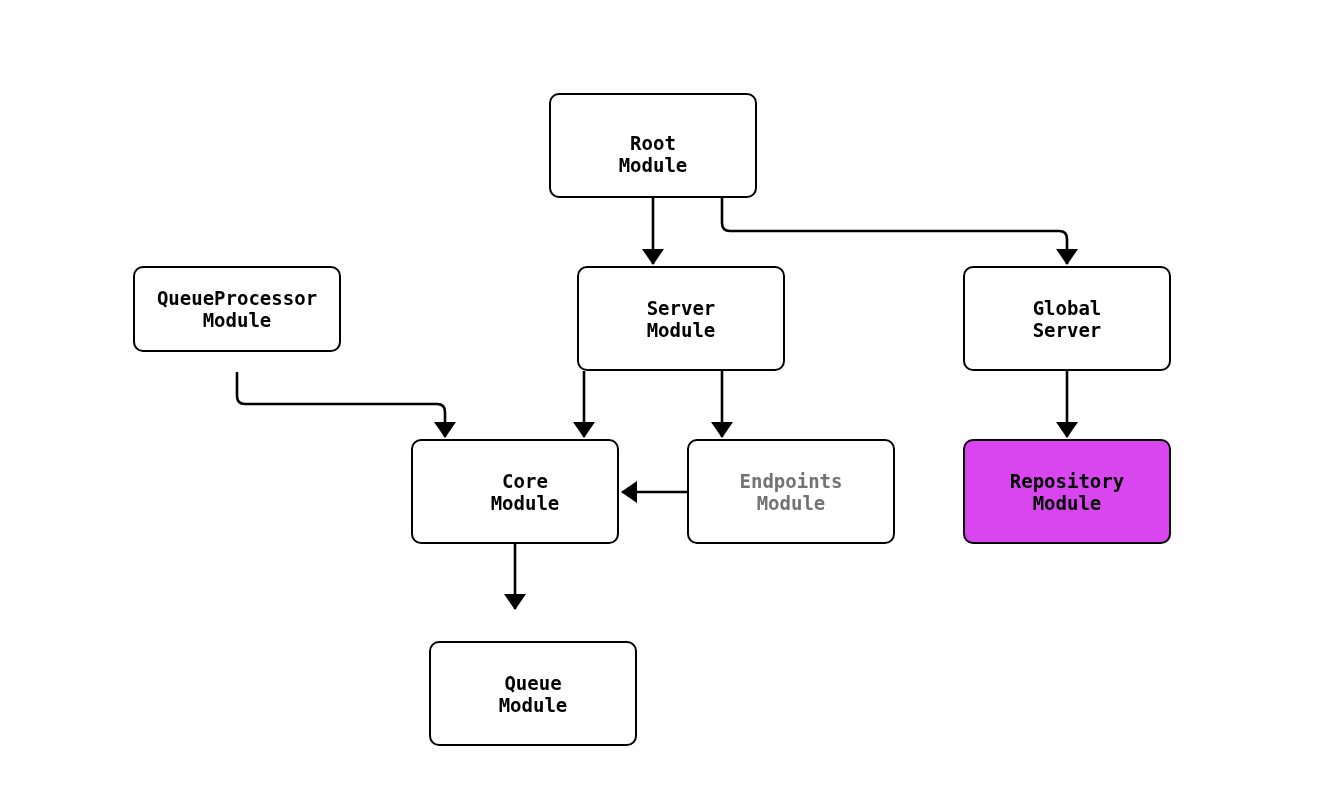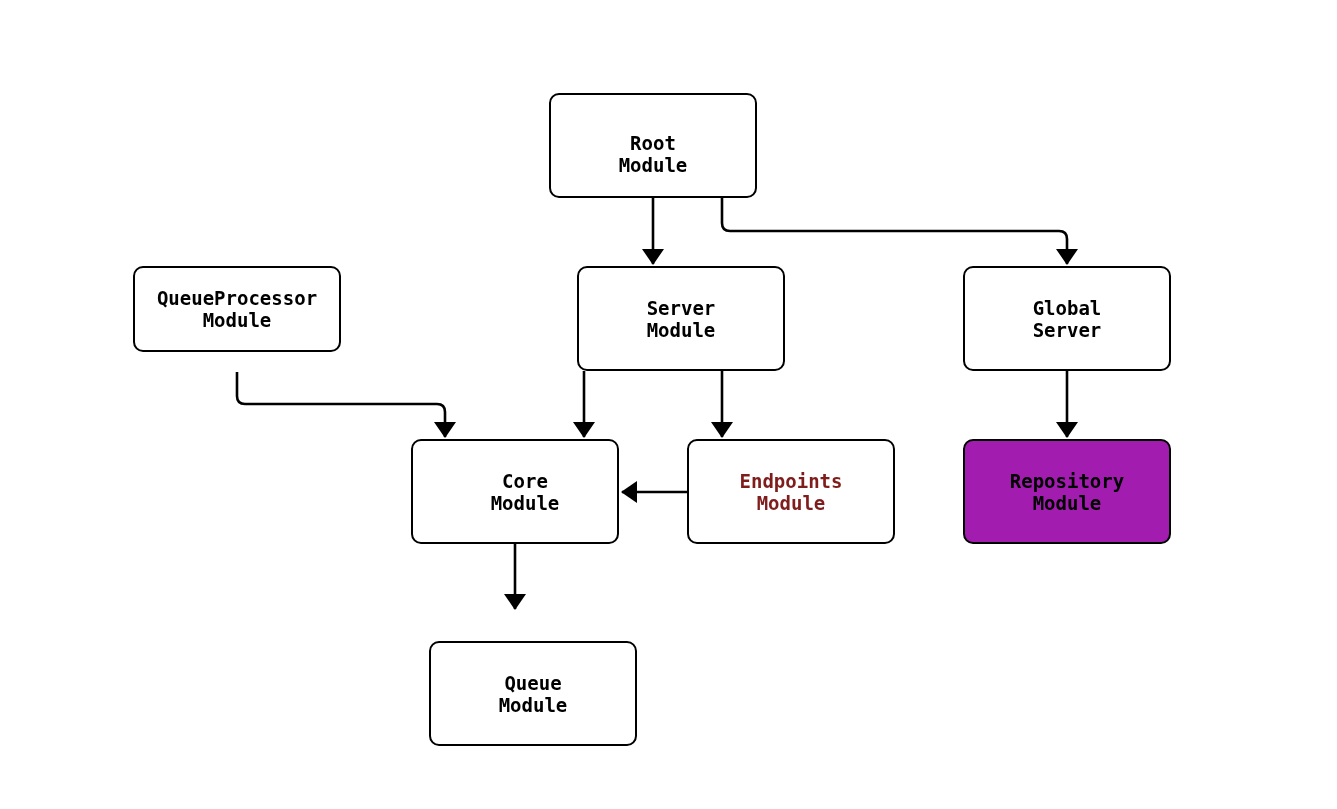--- a/index.html
+++ b/index.html
@@ -78,24 +78,24 @@
   </div>
   <div class="node" style="left: 963px; top: 266px; width: 208px; height: 105px; border-color: rgb(0, 0, 0); background: rgb(255, 255, 255);">
     <span class="node-label" style="color: rgb(0, 0, 0);">Global
 Server</span>
   </div>
   <div class="node" style="left: 411px; top: 439px; width: 208px; height: 105px; border-color: rgb(0, 0, 0); background: rgb(255, 255, 255);">
     <span class="node-label" style="color: rgb(0, 0, 0); margin-left: 20px;">Core
 Module</span>
   </div>
   <div class="node" style="left: 687px; top: 439px; width: 208px; height: 105px; border-color: rgb(0, 0, 0); background: rgb(255, 255, 255);">
-    <span class="node-label" style="color: #7f1d1d;">Endpoints
+    <span class="node-label" style="color: #737373;">Endpoints
 Module</span>
   </div>
-  <div class="node" style="left: 963px; top: 439px; width: 208px; height: 105px; border-color: rgb(0, 0, 0); background: #a21caf;">
+  <div class="node" style="left: 963px; top: 439px; width: 208px; height: 105px; border-color: rgb(0, 0, 0); background: #d946ef;">
     <span class="node-label" style="color: rgb(0, 0, 0);">Repository
 Module</span>
   </div>
   <div class="node" style="left: 429px; top: 611px; width: 208px; height: 105px; border-color: rgb(0, 0, 0); background: rgb(255, 255, 255); margin-top: 30px;">
     <span class="node-label" style="color: rgb(0, 0, 0);">Queue
 Module</span>
   </div>
 
 </div>
 

